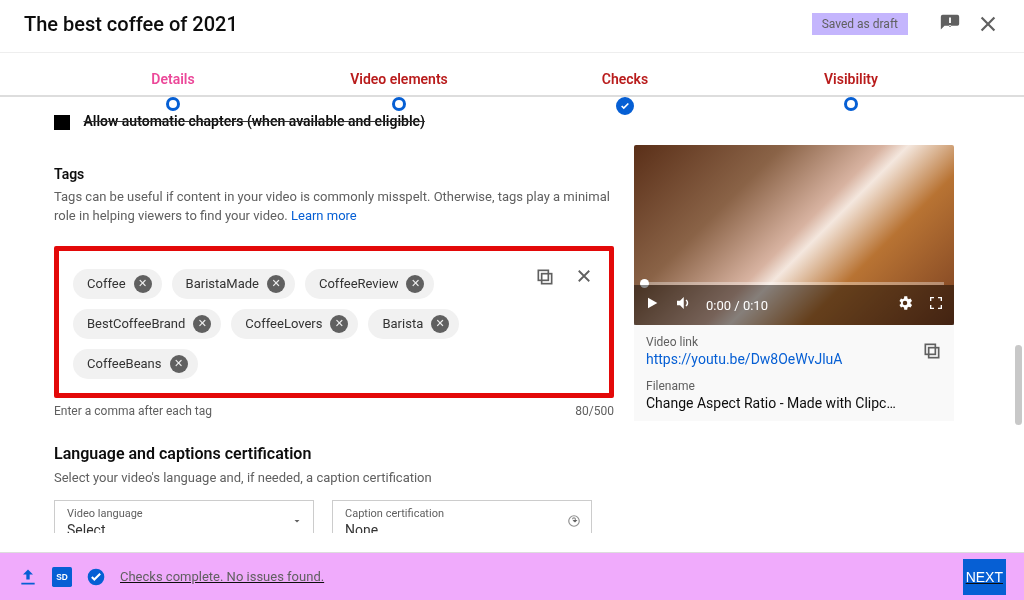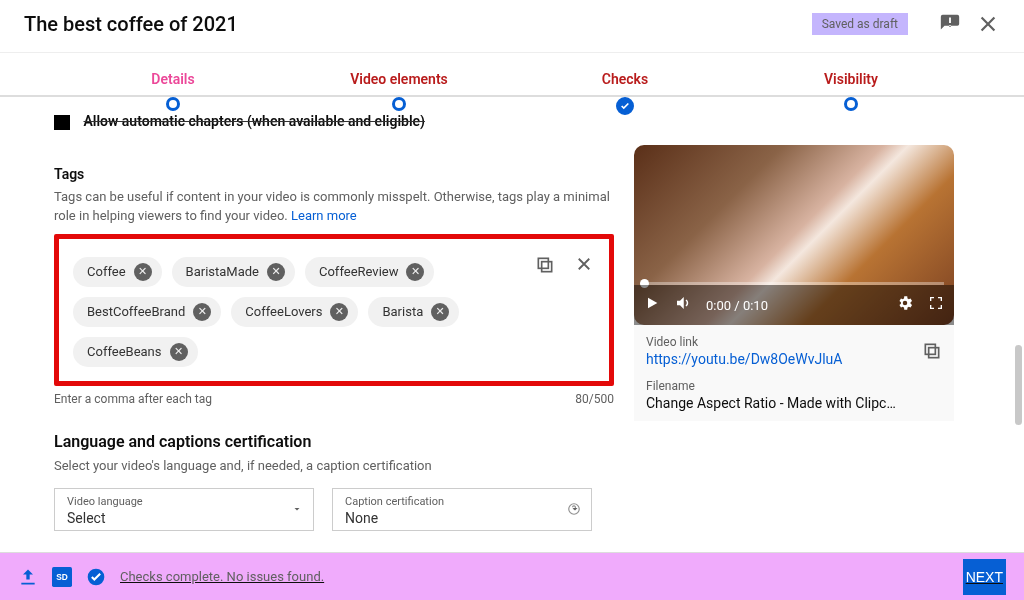--- a/index.html
+++ b/index.html
@@ -114,21 +114,21 @@
 .section-desc {
   font-size: 13px;
   color: #606060;
   margin-top: 6px;
   line-height: 1.45;
 }
 .link { color: #065fd4; }
 .tags-box {
   border: 5px solid #e30909;
   border-radius: 2px;
-  margin-top: 8px;
+  margin-top: 20px;
   padding: 18px 14px 14px 14px;
   position: relative;
   min-height: 150px;
 }
 .tags-actions {
   position:absolute; top: 16px; right: 16px;
   display:flex; gap: 20px;
   color:#606060;
 }
 .tags-row {
@@ -170,21 +170,21 @@
 }
 .sel-val {
   font-size: 14px; color:#333;
   margin-top:2px;
 }
 .sel svg { position:absolute; right:10px; top: 50%; transform:translateY(-50%); }
 
 .video-thumb {
   width: 320px; height: 180px;
   background: linear-gradient(135deg, #5a2f18 0%, #8a6347 30%, #d8b3a1 50%, #f4e7de 55%, #b87333 70%, #7a4022 100%);
-  border-radius: 10px;
+  border-radius: 2px;
   position:relative;
 }
 .vbar {
   position:absolute; bottom:0; left:0; right:0;
   height: 40px;
   background: rgba(0,0,0,0.45);
   display:flex; align-items:center;
   padding: 0 10px;
   color:#fff;
   gap: 14px;

